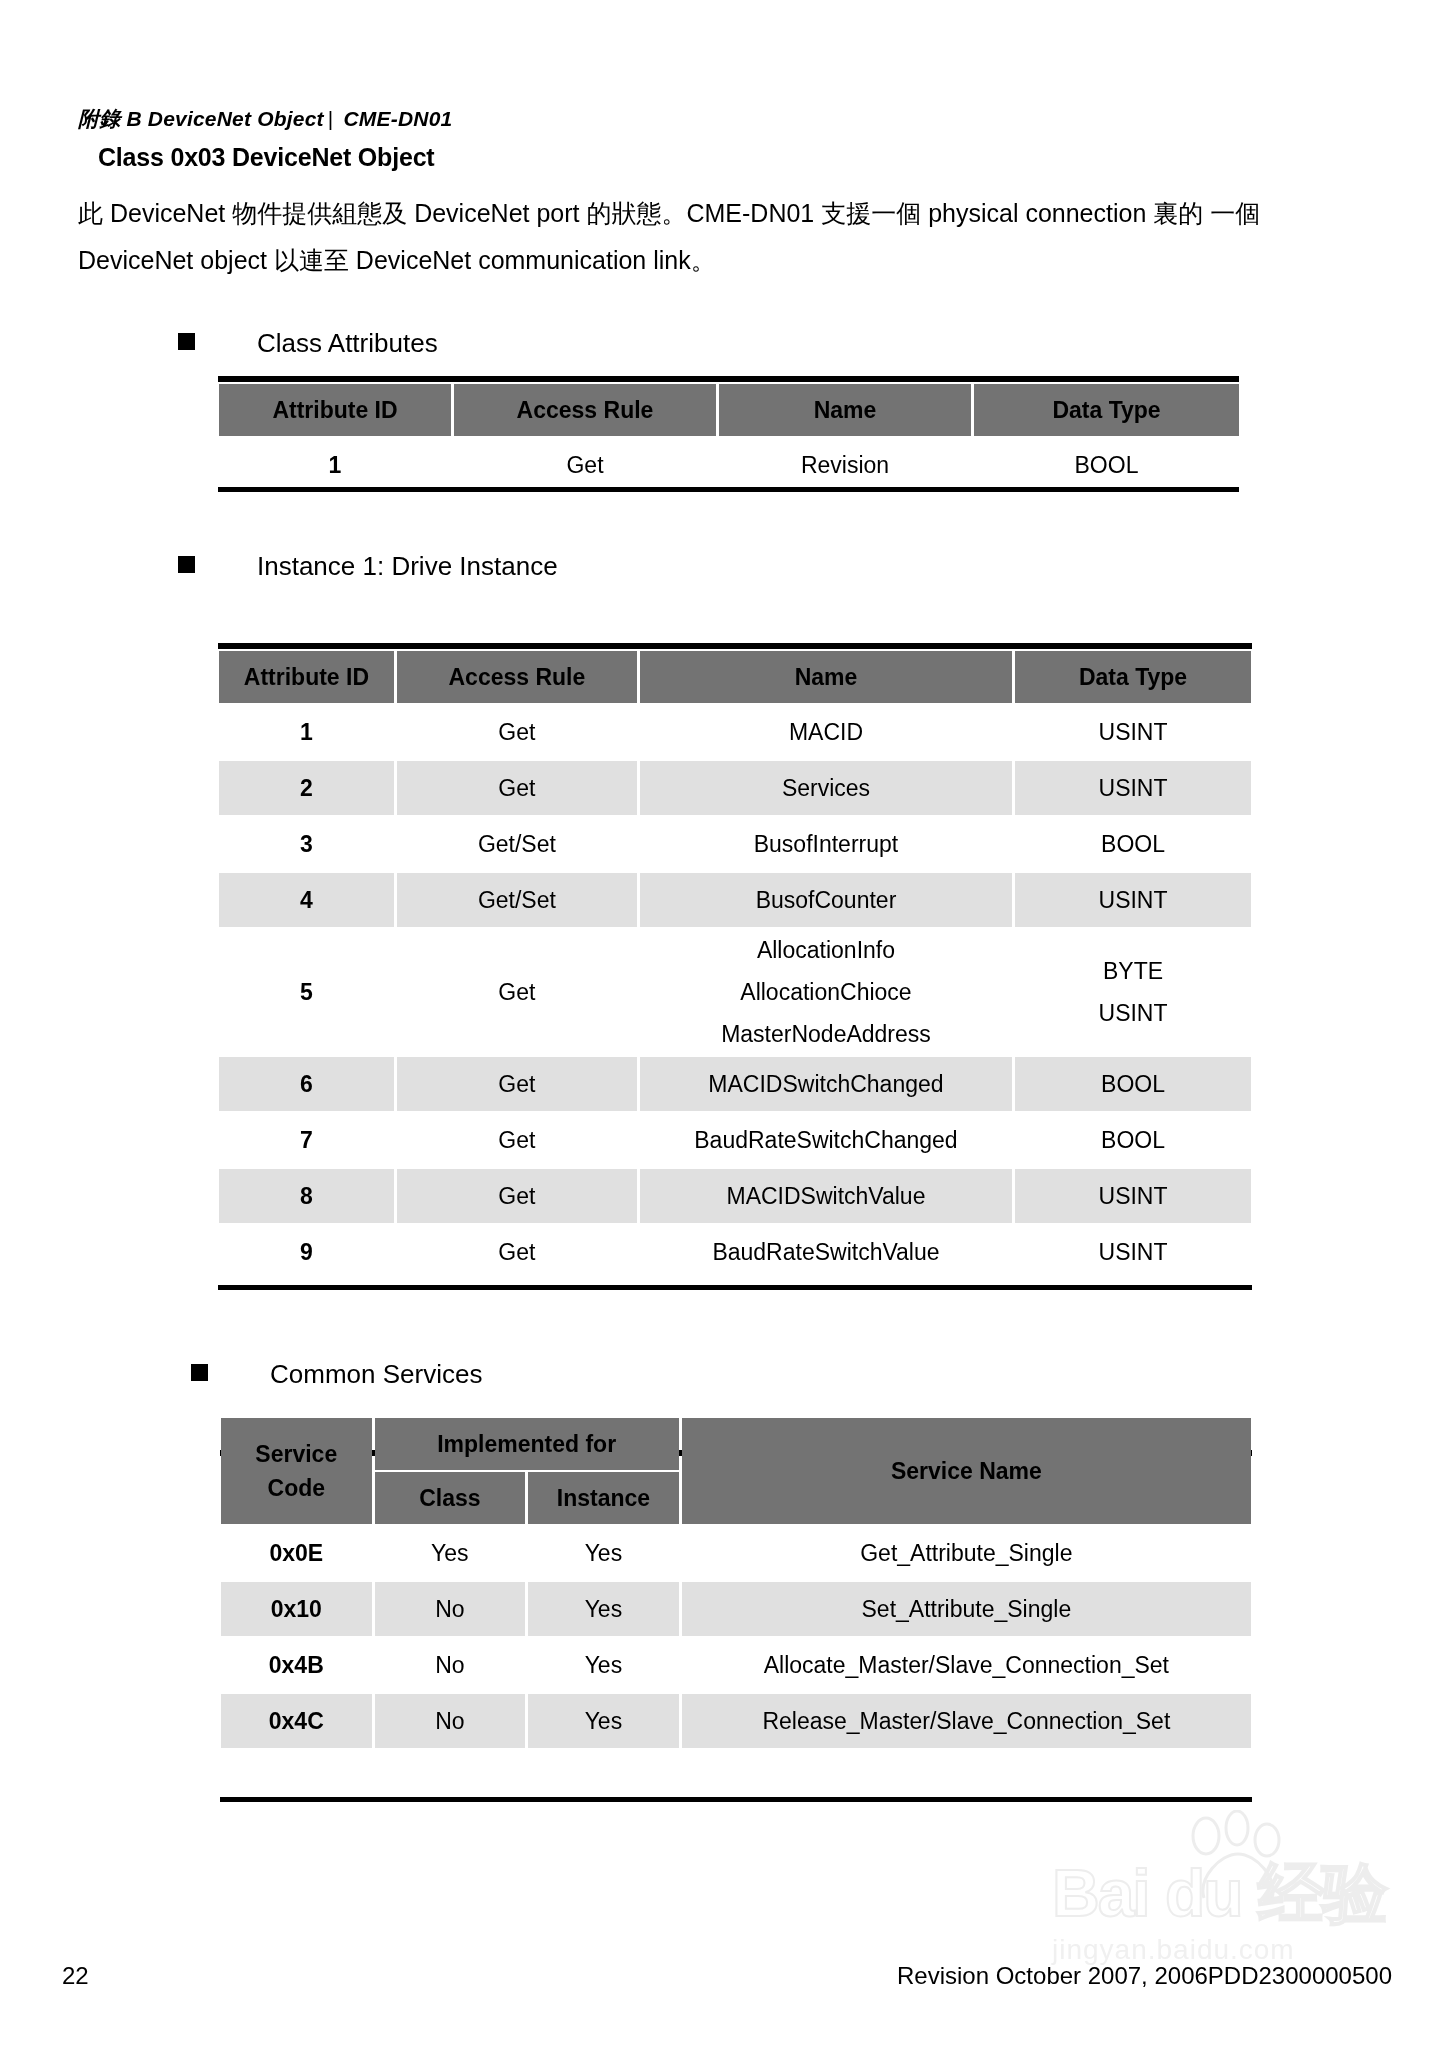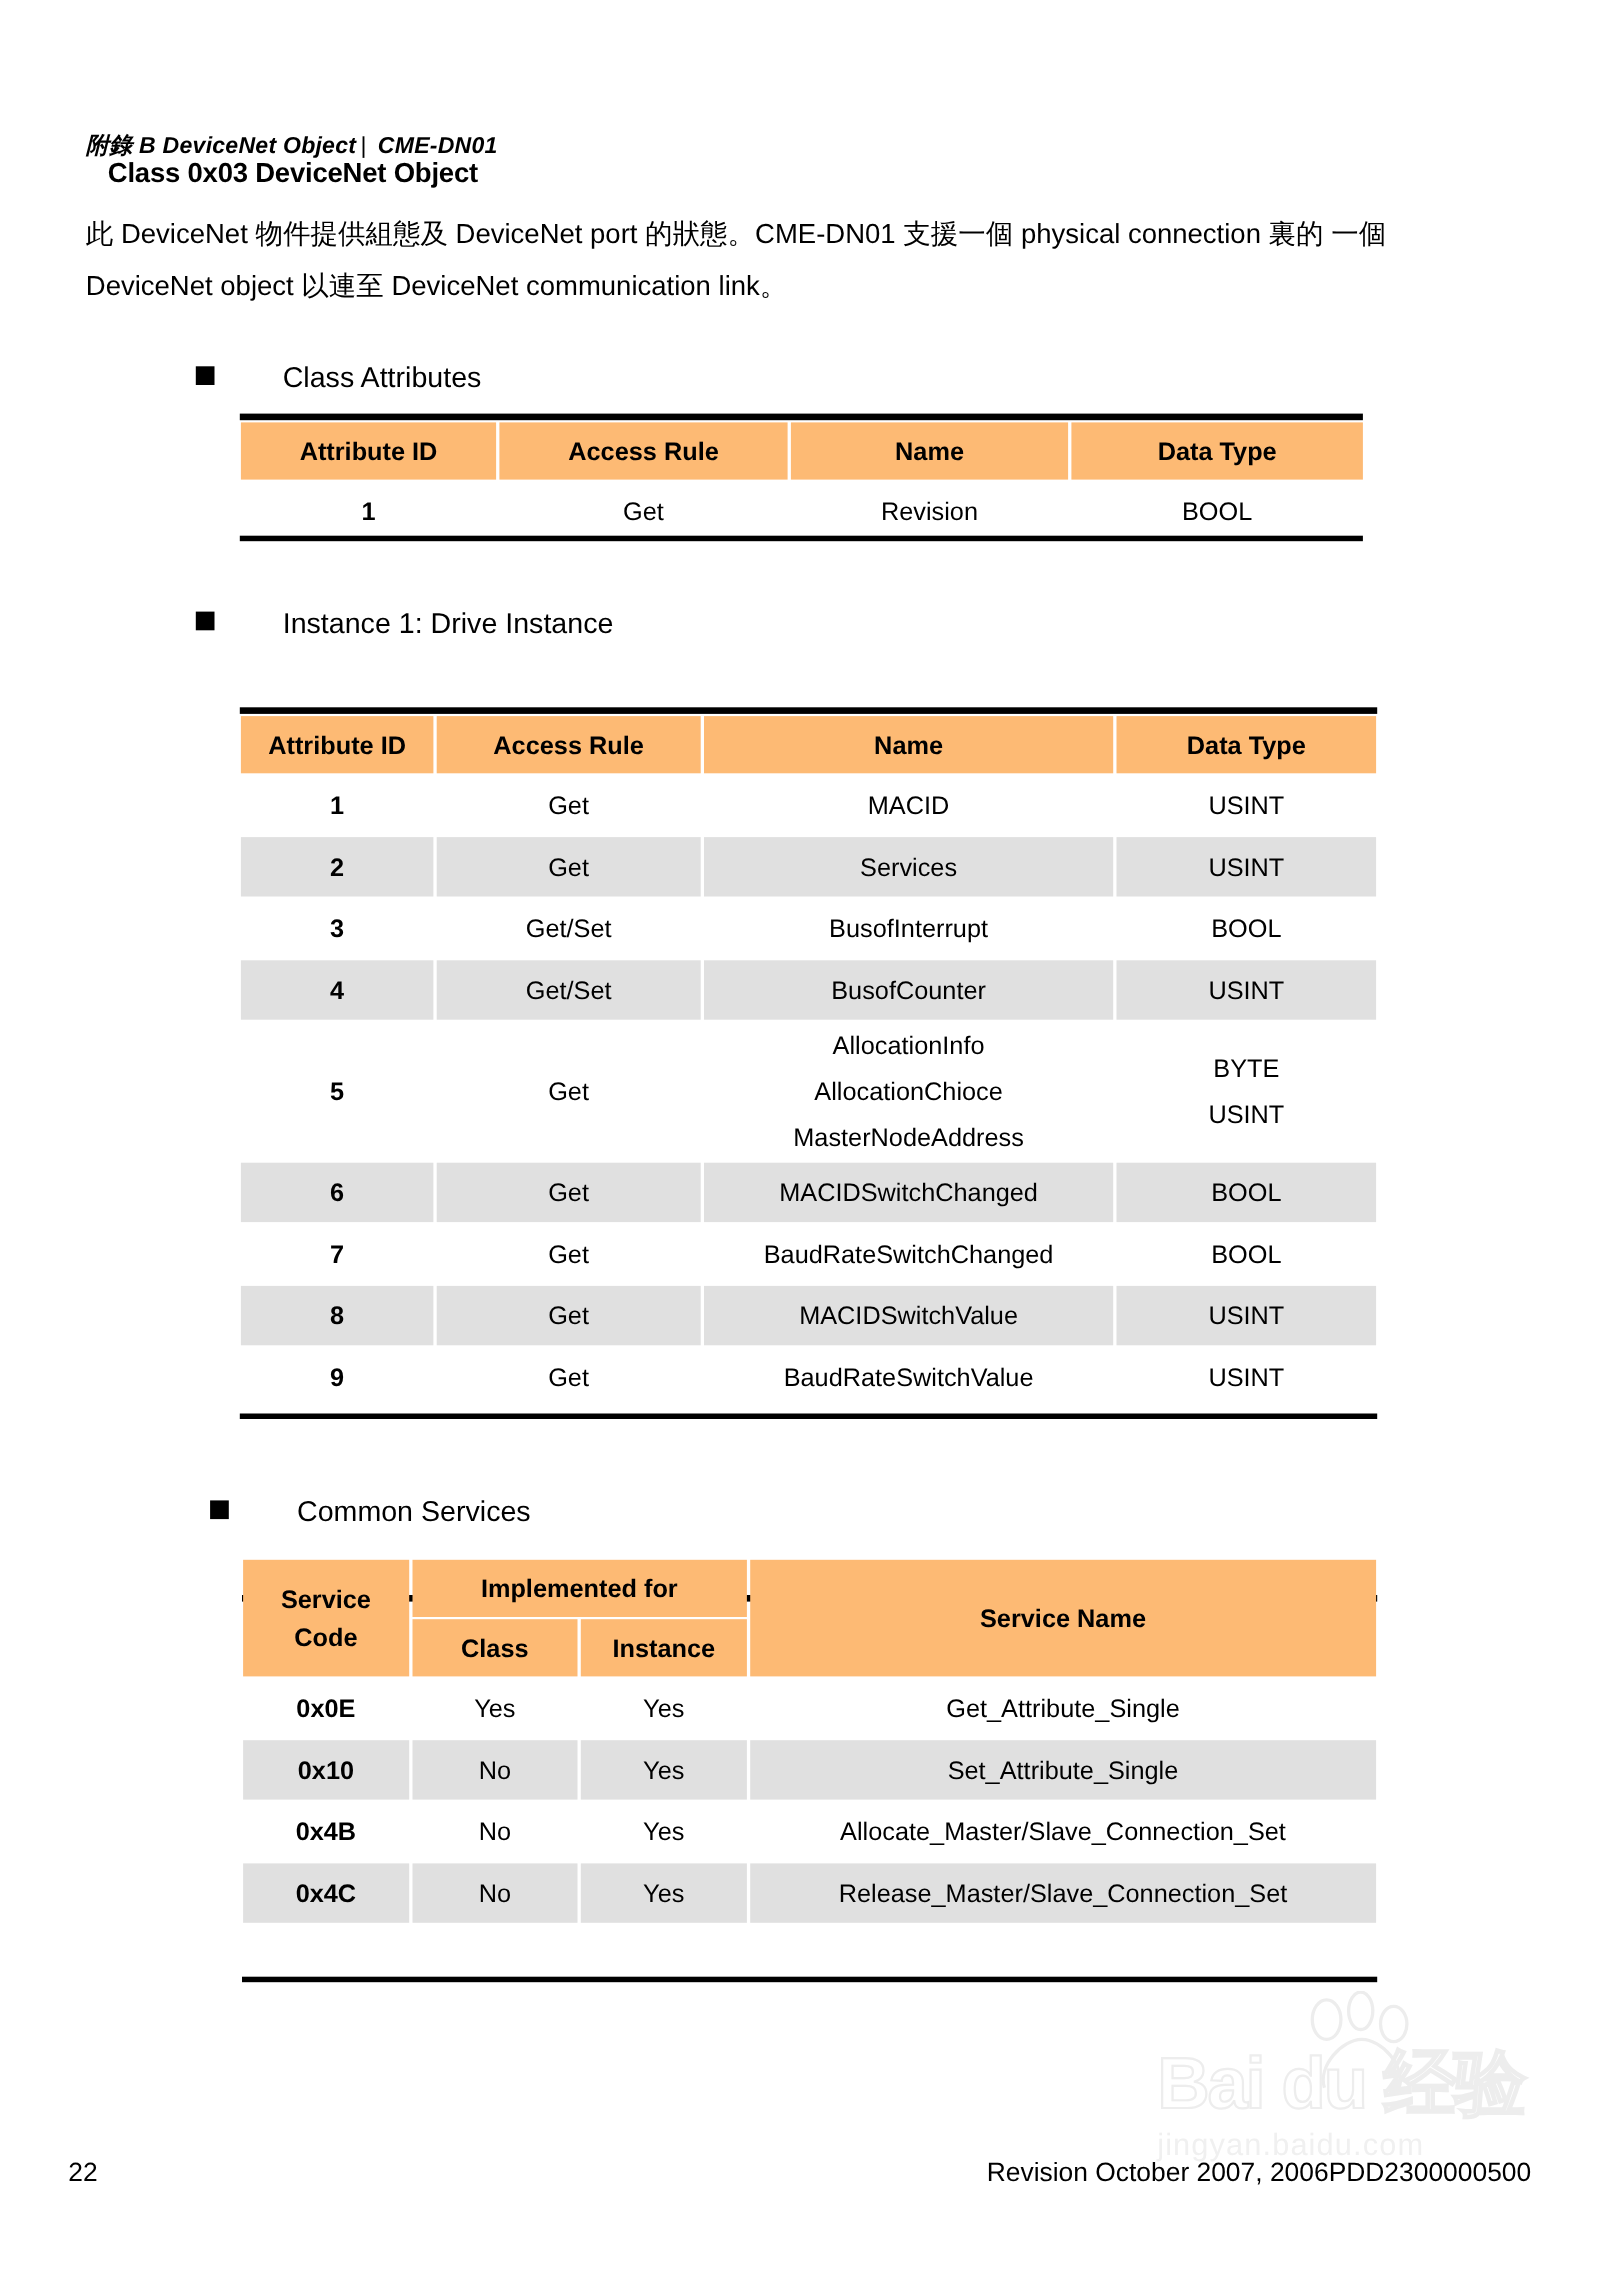--- a/index.html
+++ b/index.html
@@ -20,21 +20,21 @@
     position: absolute;
     left: 0; top: 0;
     width: 1452px;
     height: 2064px;
   }
 
   
   .doc-header {
     position: absolute;
     left: 78px;
-    top: 118px;
+    top: 105px;
     font-size: 21px;
     font-weight: bold;
     font-style: italic;
     letter-spacing: 0.2px;
     white-space: nowrap;
   }
   .doc-header .bar {
     font-style: normal;
     font-weight: normal;
     padding: 0 10px 0 4px;
@@ -88,21 +88,21 @@
     table-layout: fixed;
   }
   table.dtbl td, table.dtbl th {
     padding: 0;
     margin: 0;
     text-align: center;
     vertical-align: middle;
     font-weight: normal;
   }
   table.dtbl th {
-    background: #fdba74;
+    background: #737373;
     font-weight: bold;
     height: 52px;
   }
   table.dtbl td {
     height: 54px;
     background: #ffffff;
   }
   table.dtbl tr.shade td {
     background: #e0e0e0;
   }

